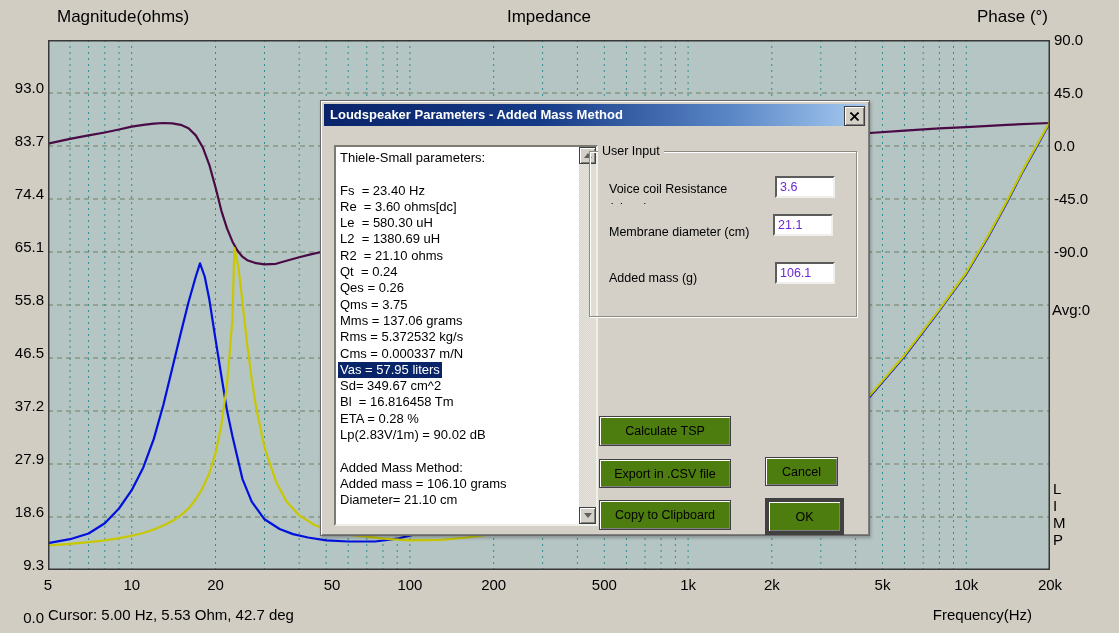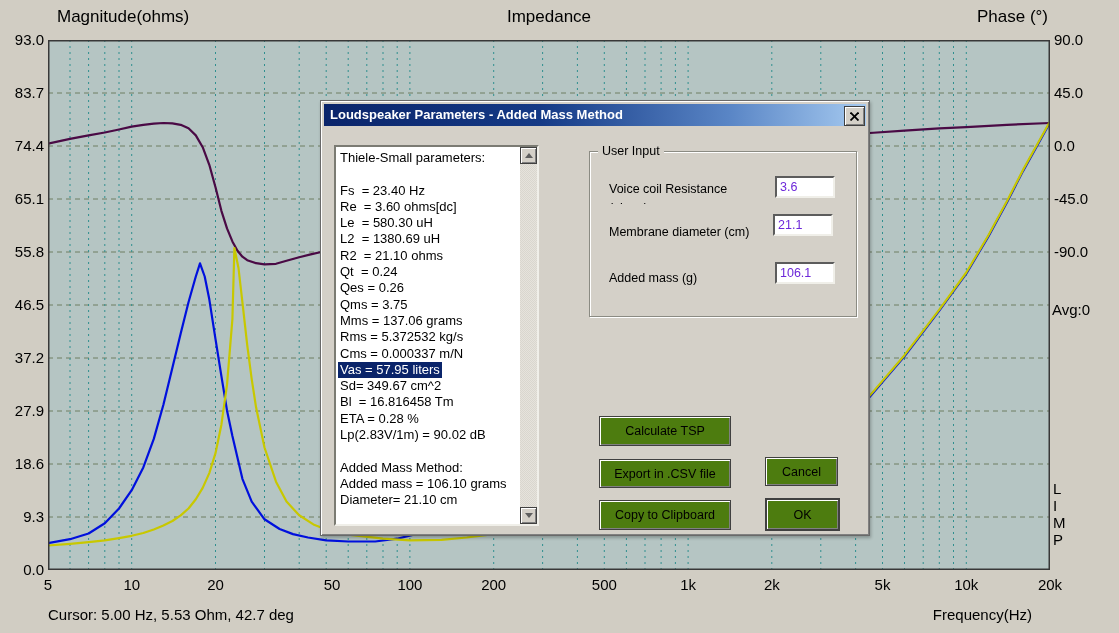--- a/index.html
+++ b/index.html
@@ -6,41 +6,41 @@
   body{width:1119px;height:633px;background:#d1cdc3;font-family:"Liberation Sans",sans-serif;overflow:hidden;}
   #app{position:relative;width:1119px;height:633px;background:#d1cdc3;}
 
   
   .chart-title{position:absolute;font-size:17px;color:#000;white-space:nowrap;}
   #mag-title{left:57px;top:7px;}
   #imp-title{left:48px;top:7px;width:1002px;text-align:center;}
   #phase-title{left:848px;top:7px;width:200px;text-align:right;}
   #plot-svg{position:absolute;left:48px;top:40px;width:1002px;height:530px;display:block;}
   .axis-lab{position:absolute;font-size:15px;color:#000;white-space:nowrap;line-height:18px;}
-  .lab-left{left:0;width:44px;text-align:right;}
+  .lab-left{left:0;width:44px;text-align:right;margin-top:48px;}
   .lab-right{left:1054px;width:54px;text-align:left;}
   .xlab{text-align:center;width:44px;top:576px;}
   #cursor-readout{position:absolute;left:48px;top:606px;font-size:15px;color:#000;}
   #freq-label{position:absolute;left:848px;top:606px;width:184px;text-align:right;font-size:15px;color:#000;}
   #avg-label{position:absolute;left:1052px;top:301px;font-size:15px;color:#000;}
   #limp-logo{position:absolute;left:1053px;top:480px;font-size:15px;line-height:17px;color:#000;}
   #limp-logo div{height:17px;}
 
   
   #dialog{position:absolute;left:320px;top:100px;width:548px;height:434px;background:#d4d0c8;
           border:1px solid #696969;
           box-shadow:inset 1px 1px 0 #ffffff,inset -1px -1px 0 #808080,1px 2px 3px rgba(0,0,0,.25);}
   #dlg-titlebar{position:absolute;left:3px;top:3px;right:3px;height:22px;
           background:linear-gradient(90deg,#0a246a 0%,#153a86 40%,#5a86c6 75%,#a6caf0 100%);
           color:#fff;font-size:13px;font-weight:bold;line-height:22px;padding-left:6px;box-sizing:border-box;}
   #dlg-close{position:absolute;right:4px;top:5px;width:19px;height:18px;background:#d4d0c8;
           border:1px solid #404040;box-shadow:inset 1px 1px 0 #fff,inset -1px -1px 0 #808080;
           display:flex;align-items:center;justify-content:center;cursor:default;}
 
-  #listbox{position:absolute;left:13px;top:44px;width:205px;height:381px;background:#fff;box-sizing:border-box;
+  #listbox{position:absolute;left:13px;top:44px;width:264px;height:381px;background:#fff;box-sizing:border-box;
           border:2px solid;border-color:#7b7b73 #f0efe9 #f0efe9 #7b7b73;overflow:hidden;}
   #lb-lines{position:absolute;left:4px;top:3px;right:20px;font-size:13px;line-height:16.3px;color:#000;}
   .lb-line{white-space:pre;height:16.3px;}
   .lb-line span{display:inline-block;}
   .lb-line.sel span{background:#0a246a;color:#fff;padding:0 2px;margin-left:-2px;}
   #lb-scroll{position:absolute;top:0;right:0;width:17px;height:100%;background:#e6e3dc;
           background-image:linear-gradient(45deg,#d9d6ce 25%,transparent 25%,transparent 75%,#d9d6ce 75%),
                            linear-gradient(45deg,#d9d6ce 25%,transparent 25%,transparent 75%,#d9d6ce 75%);
           background-size:2px 2px;background-position:0 0,1px 1px;}
   .sb-btn{position:absolute;left:0;width:17px;height:17px;background:#d4d0c8;border:1px solid #404040;
@@ -65,21 +65,21 @@
   #fld-input-1{left:452px;top:113px;}
   #fld-input-2{left:454px;top:161px;}
 
   .btn{position:absolute;background:#4d7c0f;border:1px solid #404040;
           box-shadow:inset 1px 1px 0 #fff,inset -1px -1px 0 #808080;
           font-size:12.5px;color:#000;display:flex;align-items:center;justify-content:center;cursor:default;}
   #btn-calculate{left:278px;top:315px;width:130px;height:28px;}
   #btn-export{left:278px;top:358px;width:130px;height:27px;}
   #btn-copy{left:278px;top:399px;width:130px;height:28px;}
   #btn-cancel{left:444px;top:356px;width:71px;height:27px;}
-  #btn-ok{left:444px;top:397px;width:71px;height:29px;border:2px solid #404040;}
+  #btn-ok{left:444px;top:397px;width:71px;height:29px;border:4px solid #404040;}
 </style>
 </head>
 <body>
 
 <div id="app">
 
   <div id="mag-title" class="chart-title">Magnitude(ohms)</div>
   <div id="imp-title" class="chart-title">Impedance</div>
   <div id="phase-title" class="chart-title">Phase (°)</div>
 

